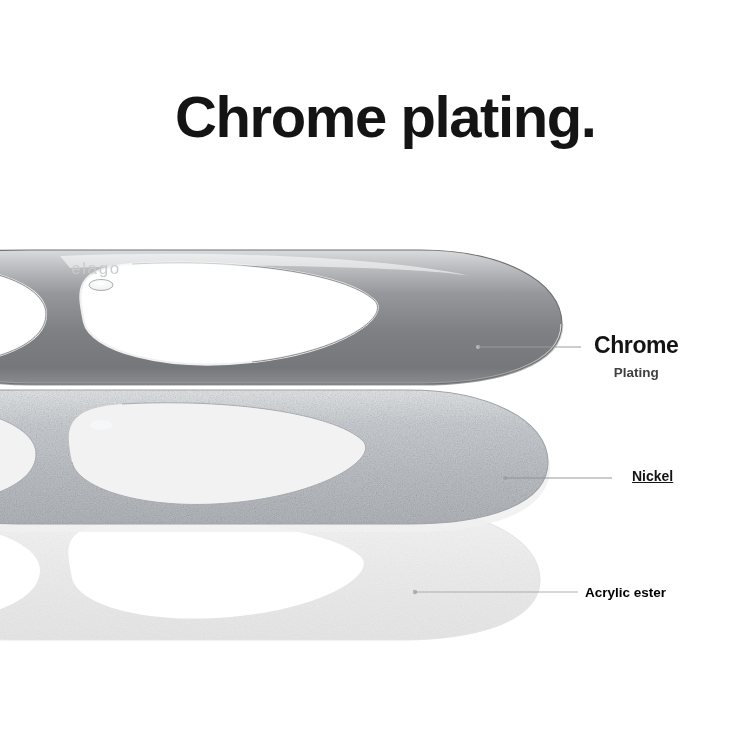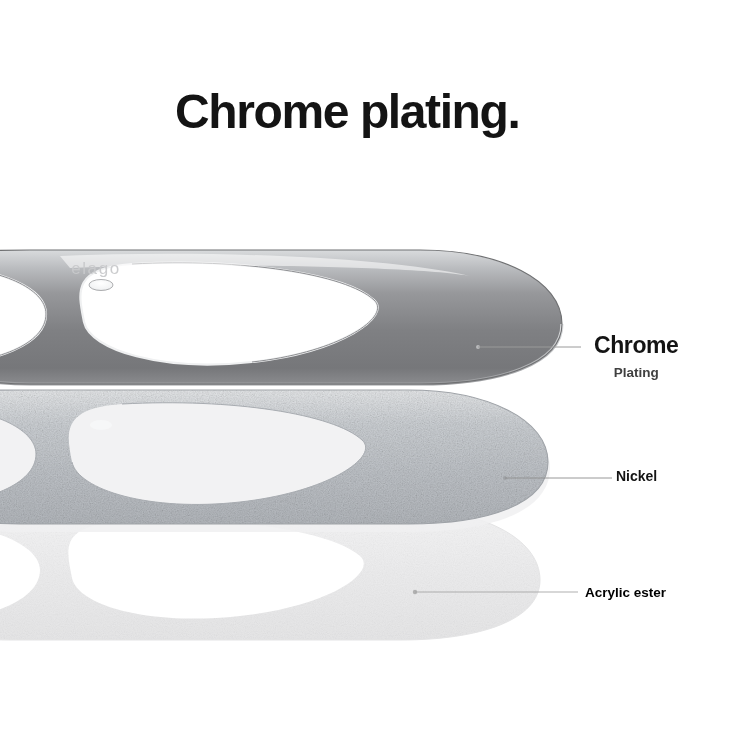--- a/index.html
+++ b/index.html
@@ -11,21 +11,21 @@
     overflow:hidden;
     position:relative;
   }
 
   #stage { position:absolute; inset:0; width:750px; height:750px; background:#ffffff; }
 
   
   #title {
     position:absolute;
     left:175px; top:88px;
-    font-size:48px;
+    font-size:58px;
     font-weight:bold;
     letter-spacing:-1.4px;
     color:#141414;
     white-space:nowrap;
     line-height:1;
   }
 
   
   #artwork { position:absolute; left:0; top:0; width:750px; height:750px; }
 
@@ -35,21 +35,21 @@
   #callout-chrome { left:594px; top:334px; }
   #callout-chrome .main {
     font-size:23px; font-weight:bold; letter-spacing:-0.4px;
     color:#141414; line-height:1;
   }
   #callout-chrome .sub {
     font-size:13.5px; font-weight:bold; color:#404040;
     margin-top:9px; text-align:center; line-height:1;
   }
 
-  #callout-nickel { left:616px; top:469px; }
+  #callout-nickel { left:632px; top:469px;text-decoration:underline; }
   #callout-nickel .main {
     font-size:14px; font-weight:bold; color:#141414; line-height:1;
   }
 
   #callout-adhesive { left:585px; top:583px; }
   #callout-adhesive .line {
     font-size:13.5px; font-weight:bold; color:#000000;
     line-height:20.5px;
   }
 </style>

